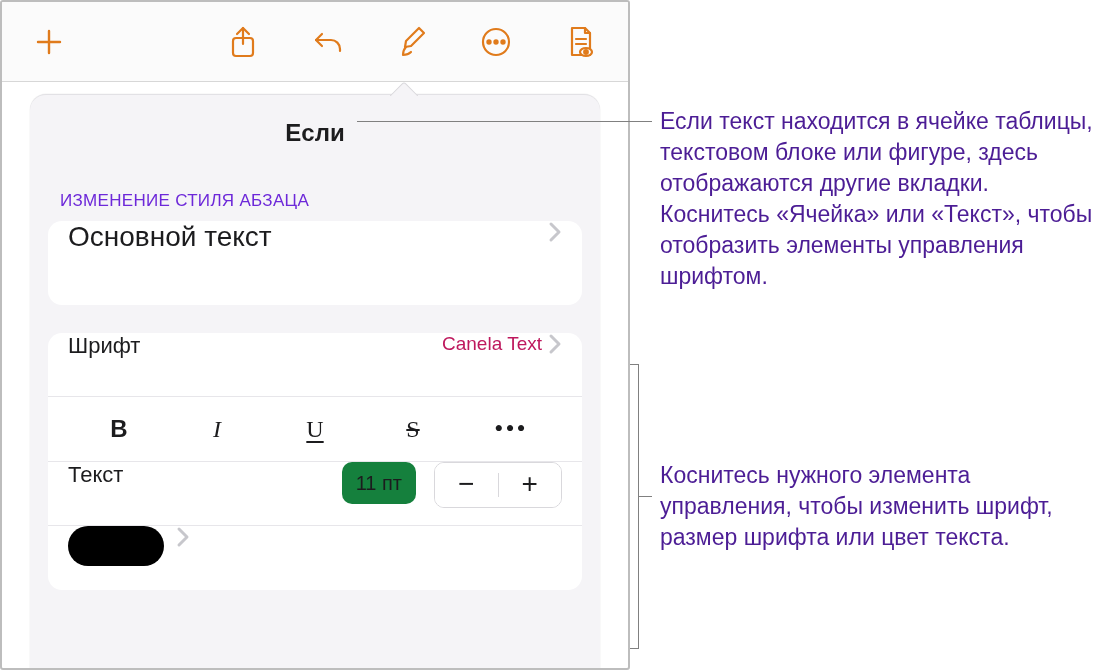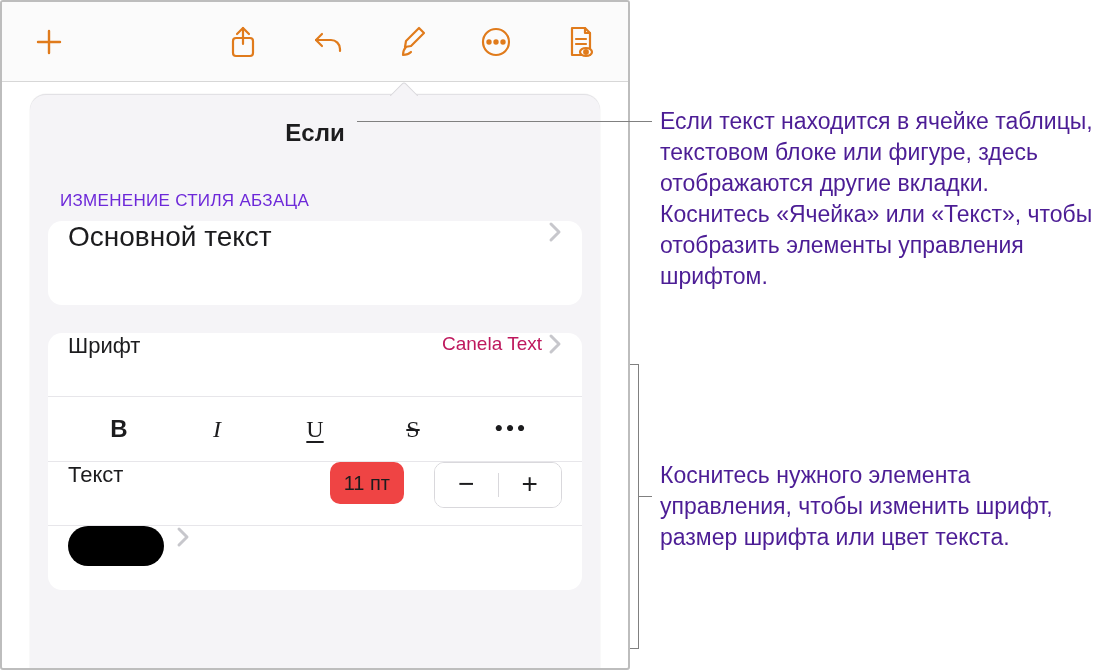--- a/index.html
+++ b/index.html
@@ -140,25 +140,25 @@
   .sbtn .under { text-decoration: underline; text-underline-offset: 4px;}
   .sbtn .strike { text-decoration: line-through; }
   .dots3 { font-size: 26px; letter-spacing: 2px; }
 
   .size-tag {
     display: inline-flex;
     align-items: center;
     justify-content: center;
     height: 42px;
     padding: 0 14px;
-    background: #ef4444;
+    background: #15803d;
     border-radius: 10px;
     font-size: 20px;
     color: #1c1c1e;
-    margin-right: 30px;
+    margin-right: 18px;
   }
   .stepper {
     width: 128px; height: 46px;
     border: 1px solid #d9d8dc;
     border-radius: 10px;
     display: flex;
     align-items: stretch;
     overflow: hidden;
   }
   .stepper button {

